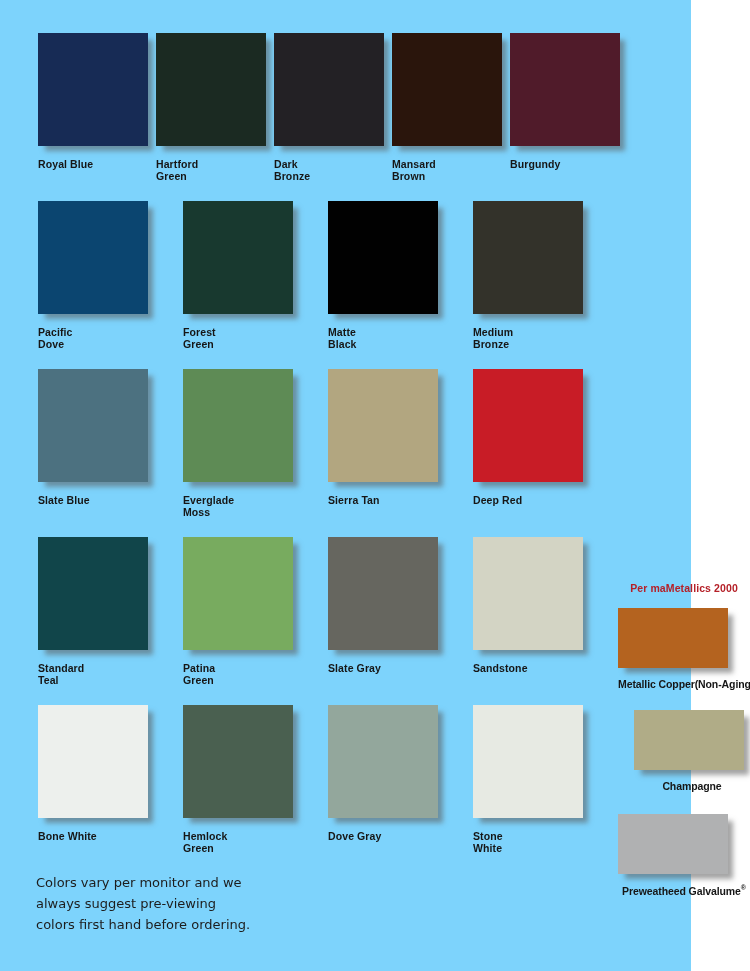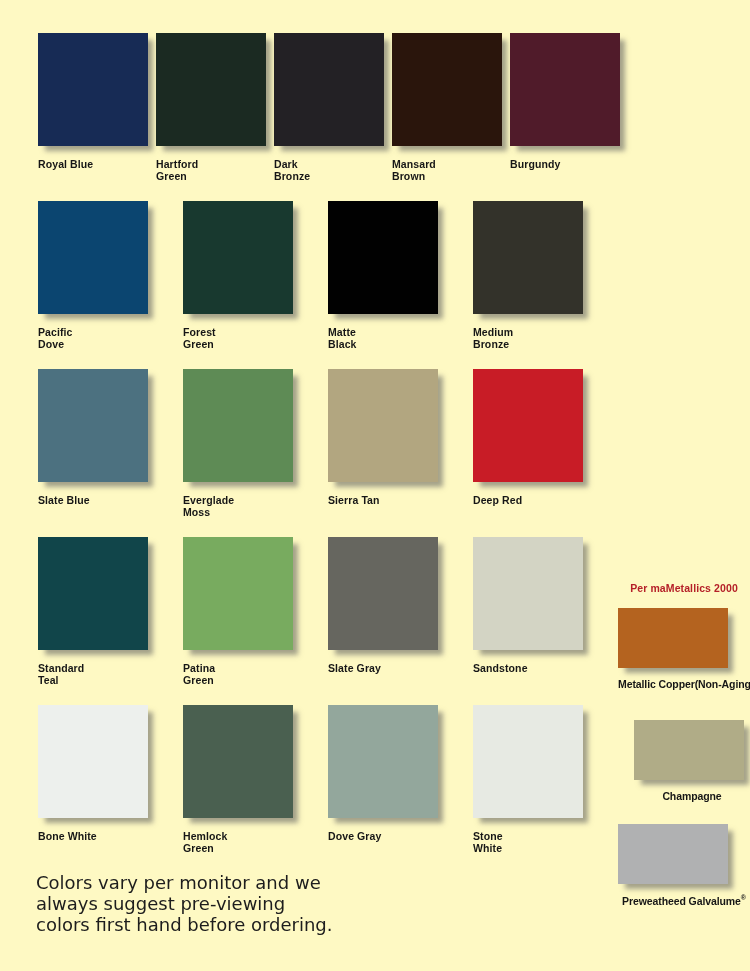--- a/index.html
+++ b/index.html
@@ -11,23 +11,23 @@
   body {
     width: 750px;
     height: 971px;
     position: relative;
     font-family: "Liberation Sans", "DejaVu Sans", sans-serif;
     overflow: hidden;
   }
 
   #page {
     position: relative;
-    width: 750px;
+    width: 691px;
     height: 971px;
-    background: #fef9c3;
+    background: #7dd3fc;
   }
 
   
   .swatch-grid {
     position: absolute;
     left: 38px;
     top: 33px;
     width: 590px;
   }
   .swatch-row {
@@ -105,21 +105,21 @@
     font-size: 7px;
     vertical-align: super;
   }
 
   
   .disclaimer {
     position: absolute;
     left: 36px;
     top: 872px;
     width: 330px;
-    font-size: 18px;
+    font-size: 13px;
     line-height: 21px;
     color: #1d1d1d;
     font-family: "DejaVu Sans", sans-serif;
     white-space: pre-line;
   }
 </style>
 </head>
 <body>
 
 <div id="page">
@@ -233,21 +233,21 @@
       </div>
     </div>
 
   <div class="side-col" id="side-col">
       <div style="height: 501px;"></div>
       <div class="side-section-title">Per maMetallics 2000</div>
       <div class="side-item" style="margin-top: 14px;">
         <div class="side-chip" title="Metallic Copper(Non-Aging)" style="background: rgb(180, 99, 31);"></div>
         <div class="side-label left-aligned"><span>Metallic Copper(Non-Aging)</span></div>
       </div>
-      <div class="side-item" style="margin-top: 30px; padding-left: 16px;">
+      <div class="side-item" style="margin-top: 20px; padding-left: 16px;">
         <div class="side-chip" title="Champagne" style="background: rgb(176, 172, 135);"></div>
         <div class="side-label"><span>Champagne</span></div>
       </div>
       <div class="side-item" style="margin-top: 22px;">
         <div class="side-chip" title="Preweatheed Galvalume" style="background: rgb(176, 177, 178);"></div>
         <div class="side-label"><span>Preweatheed Galvalume</span><span class="reg-mark">®</span></div>
       </div>
       <div style="height: 24px;"></div>
       <div class="side-section-title">Mill Finish</div>
       <div class="side-item" style="margin-top: 12px;">

